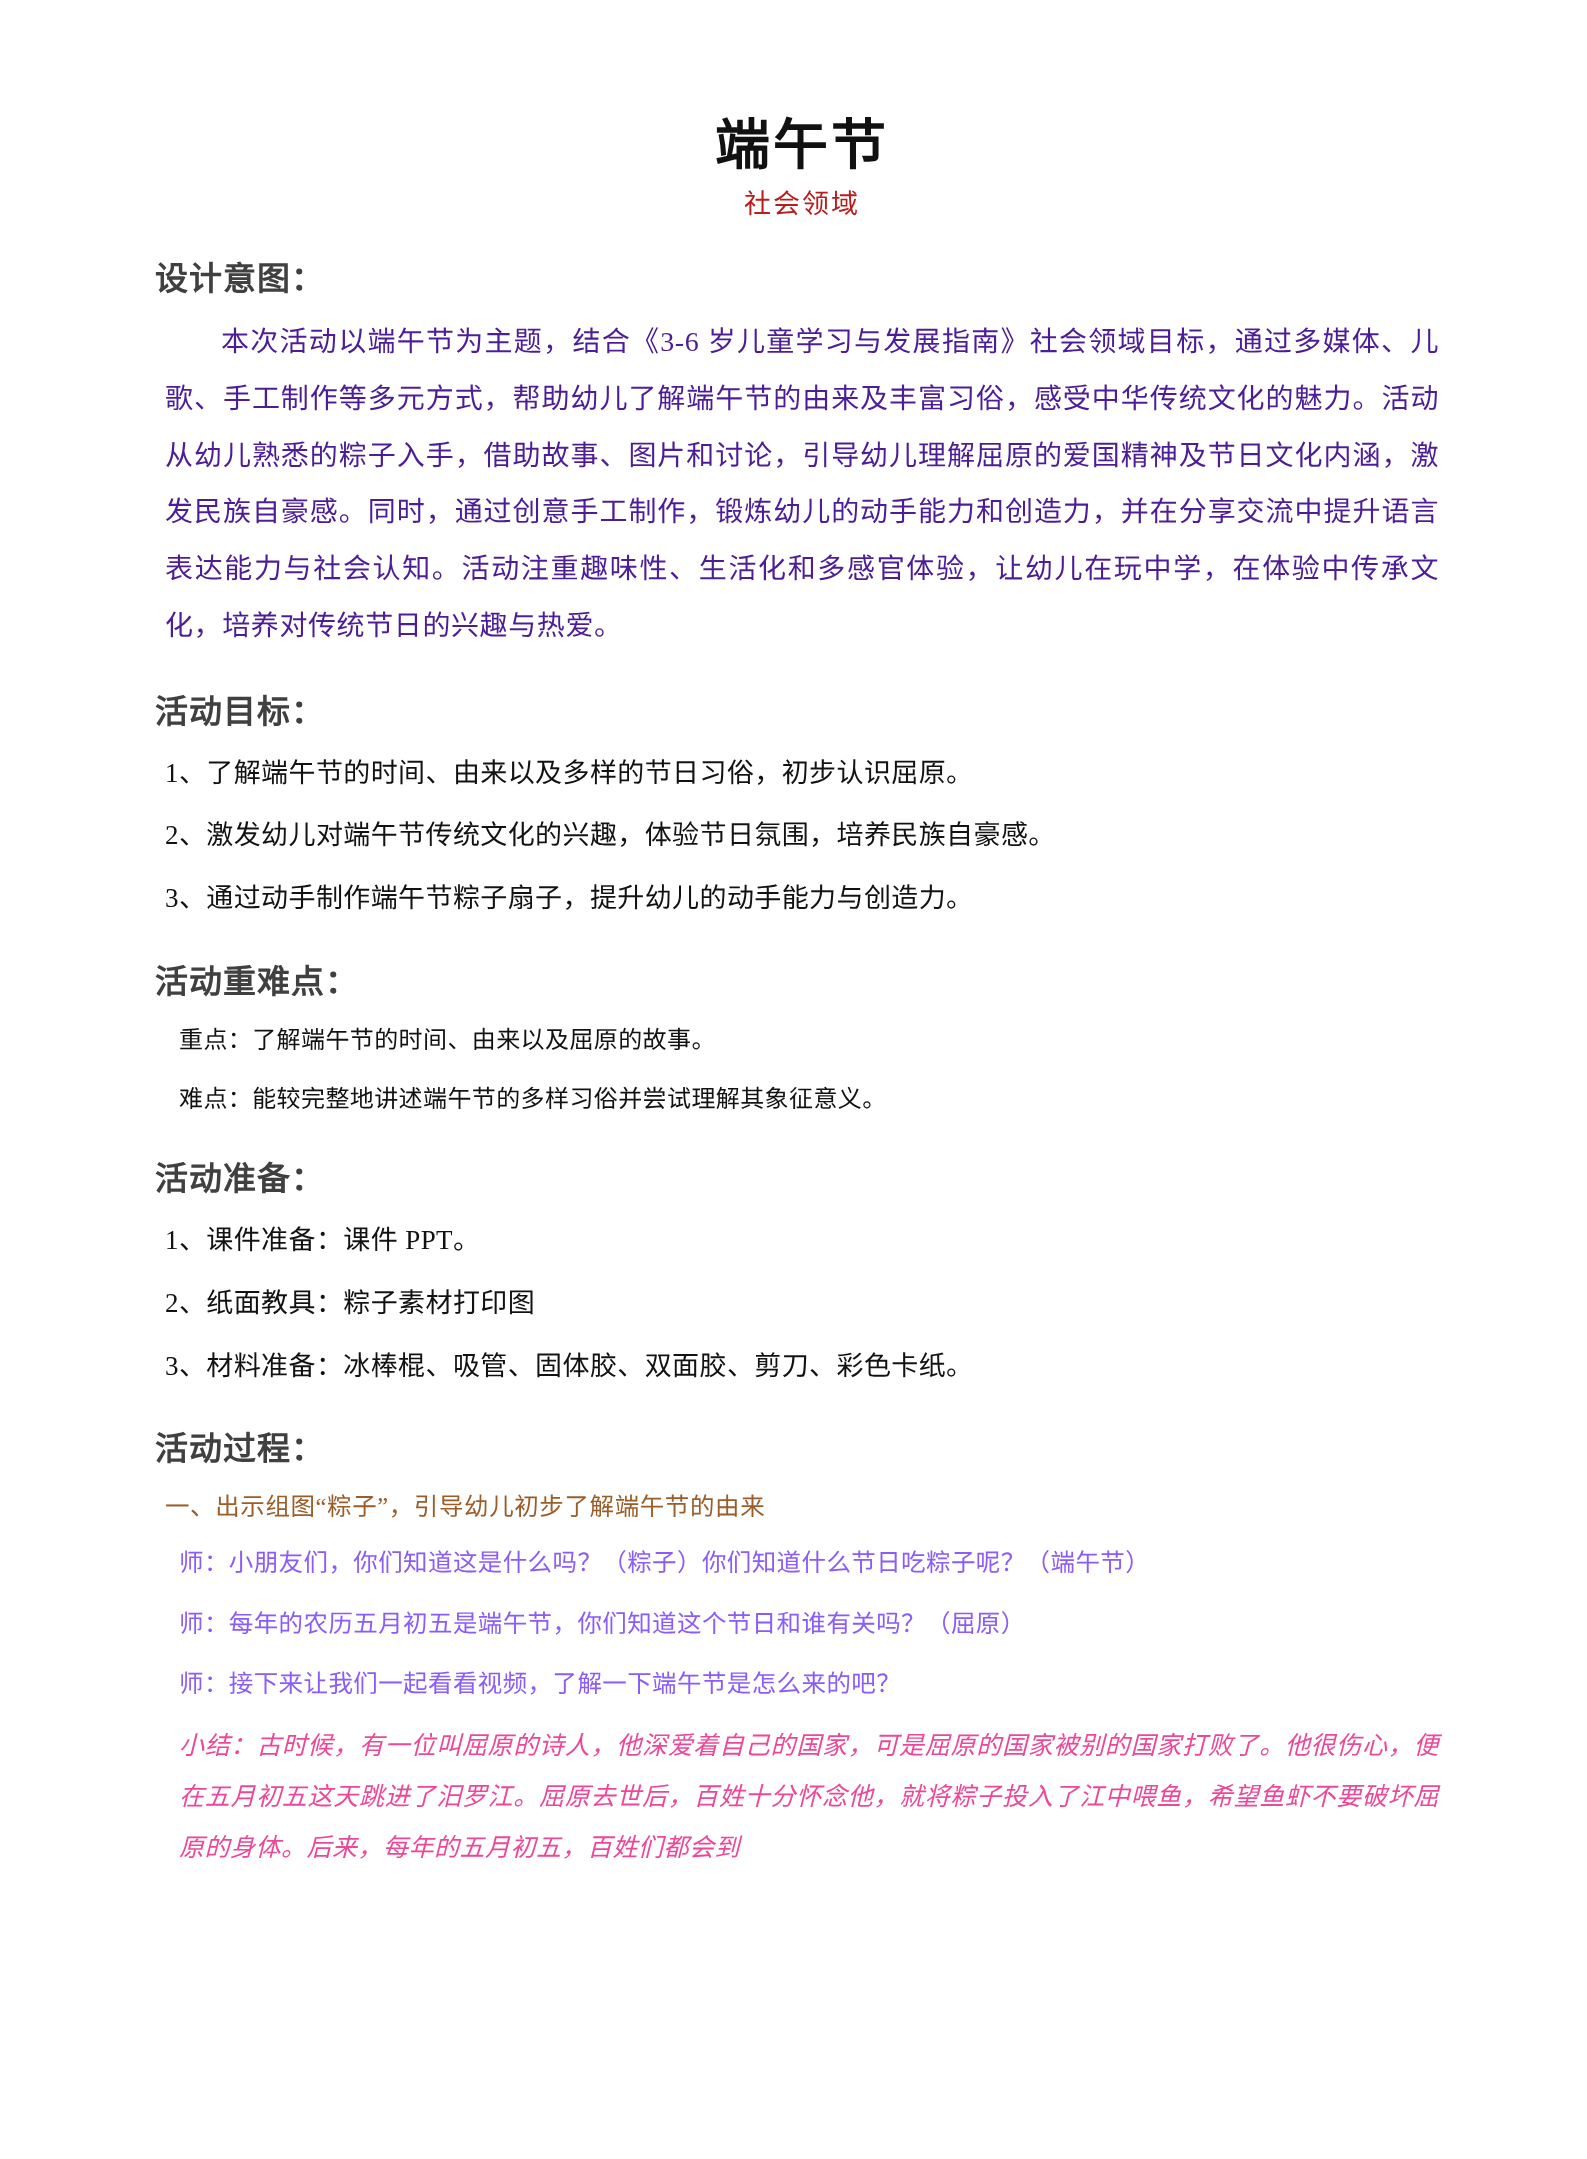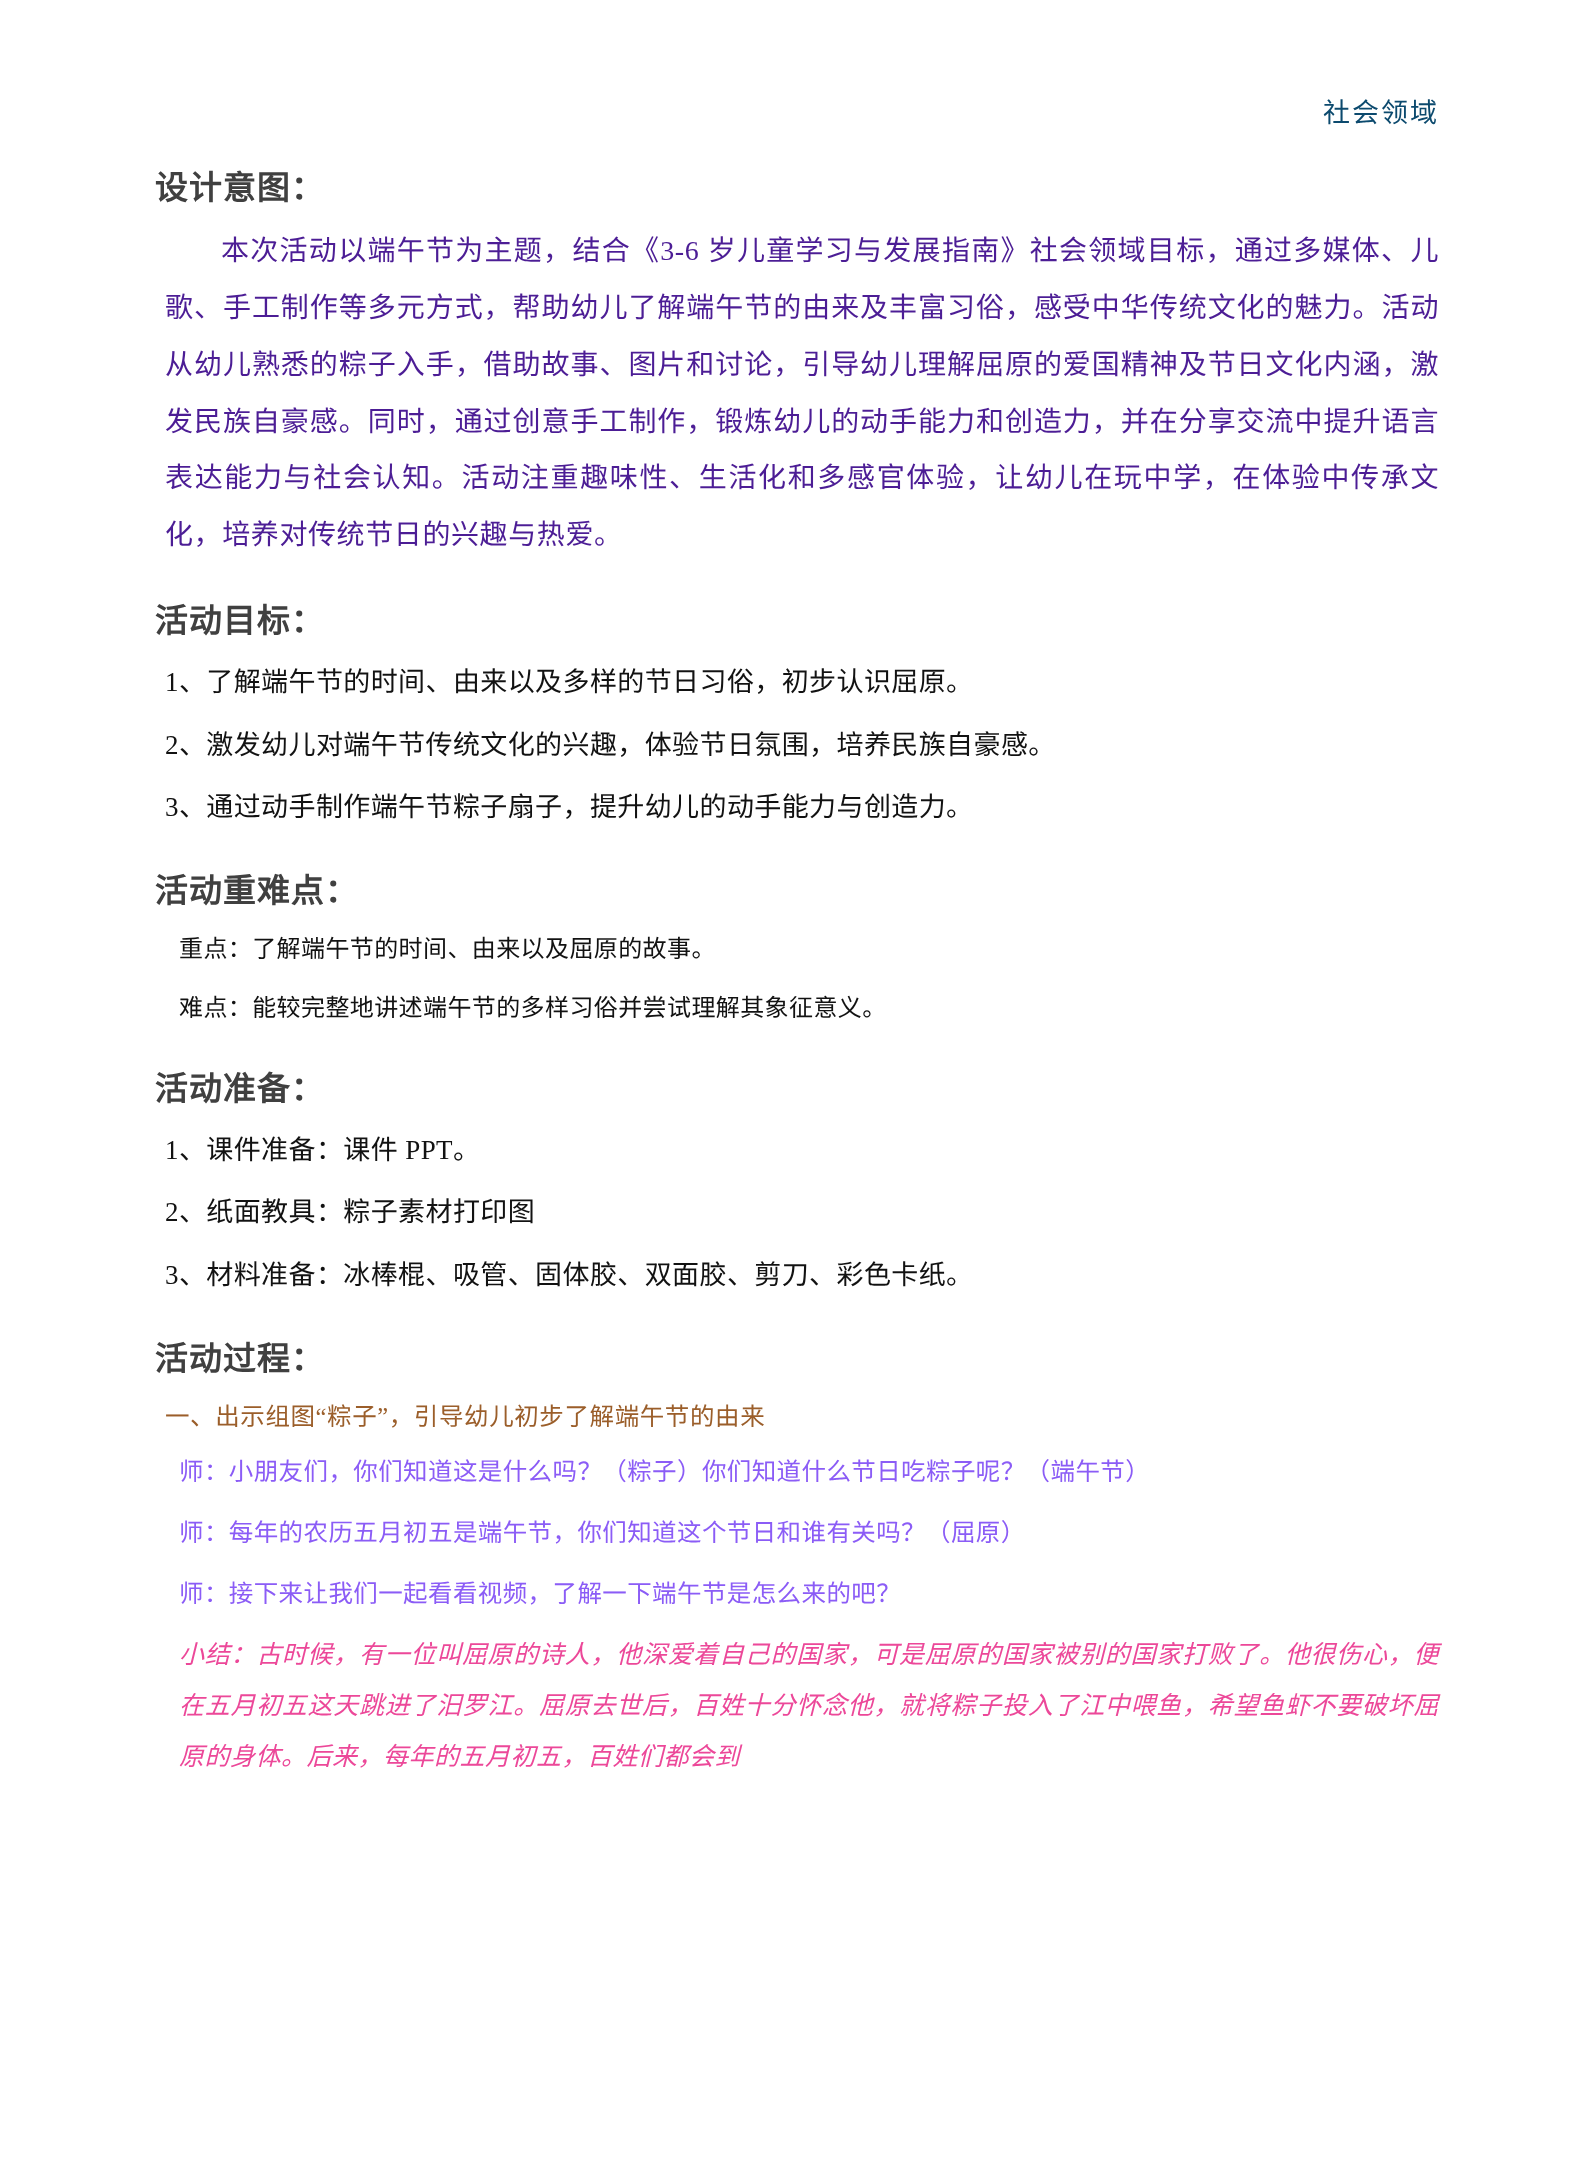--- a/index.html
+++ b/index.html
@@ -27,26 +27,26 @@
     text-align: center;
     font-family: "Liberation Serif", "DejaVu Serif", serif;
     font-weight: bold;
     font-size: 55px;
     letter-spacing: 3px;
     line-height: 1.25;
     margin: 16px 0 6px 0;
     color: #111;
   }
   .doc-subtitle {
-    text-align: right;
+    text-align: center;
     font-size: 27px;
     line-height: 1.3;
     letter-spacing: 2px;
     margin: 0 0 26px 0;
-    color: #0c4a6e;
+    color: #b91c1c;
   }
   
   .section-heading {
     font-family: "Liberation Serif", "DejaVu Serif", serif;
     font-weight: bold;
     font-size: 33px;
     letter-spacing: 1px;
     margin: 30px 0 14px -10px;
     color: #404040;
   }
@@ -99,20 +99,21 @@
     margin: 0 0 0 14px;
     color: #ec4899;
     font-style: italic;
   }
 </style>
 </head>
 <body>
 
 <div class="page">
 
+  <h1 class="doc-title">端午节</h1>
   <div class="doc-subtitle">社会领域</div>
 
   <h2 class="section-heading">设计意图：</h2>
   <p class="para indent">本次活动以端午节为主题，结合《3-6 岁儿童学习与发展指南》社会领域目标，通过多媒体、儿歌、手工制作等多元方式，帮助幼儿了解端午节的由来及丰富习俗，感受中华传统文化的魅力。活动从幼儿熟悉的粽子入手，借助故事、图片和讨论，引导幼儿理解屈原的爱国精神及节日文化内涵，激发民族自豪感。同时，通过创意手工制作，锻炼幼儿的动手能力和创造力，并在分享交流中提升语言表达能力与社会认知。活动注重趣味性、生活化和多感官体验，让幼儿在玩中学，在体验中传承文化，培养对传统节日的兴趣与热爱。</p>
 
   <h2 class="section-heading">活动目标：</h2>
   <p class="list-item">1、了解端午节的时间、由来以及多样的节日习俗，初步认识屈原。</p>
   <p class="list-item">2、激发幼儿对端午节传统文化的兴趣，体验节日氛围，培养民族自豪感。</p>
   <p class="list-item">3、通过动手制作端午节粽子扇子，提升幼儿的动手能力与创造力。</p>
 

